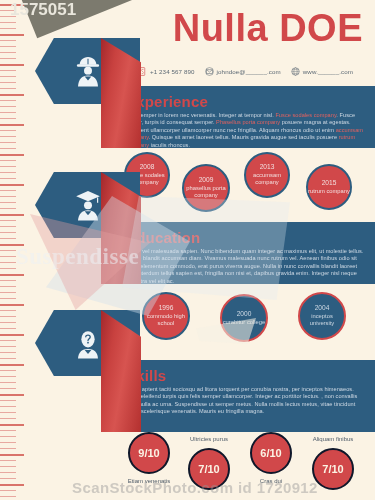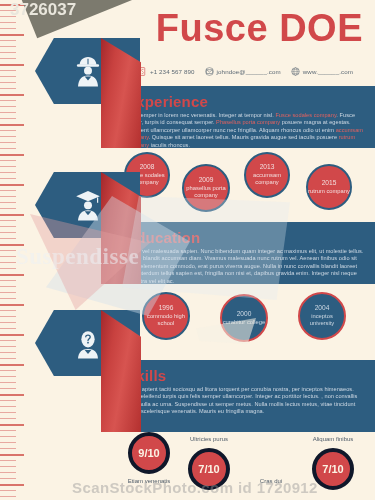--- a/index.html
+++ b/index.html
@@ -114,21 +114,21 @@
     display:flex; flex-direction:column; align-items:center; justify-content:center;
     text-align:center; line-height:7.5px;
   }
   .circ .yr   { font-size:6.6px; margin-bottom:1px; }
   .circ .nm   { font-size:5.8px; }
   .circ.red   { background:#d1484a; border:2px solid #2d5d80; color:#f2dede; }
   .circ.blue  { background:#2d5d80; border:2px solid #d1484a; color:#cfdae4; }
 
   .skill-circ {
     position:absolute; border-radius:50%;
-    background:#d1484a; border:4px solid #0f172a;
+    background:#d1484a; border:2px solid #0f172a;
     display:flex; align-items:center; justify-content:center;
     color:#fbf3e4; font-size:11px; font-weight:bold;
   }
   .skill-lbl {
     position:absolute; font-size:6px; color:#4e5b68; text-align:center;
     white-space:nowrap;
   }
 
   
   .ov { position:absolute; z-index:8; pointer-events:none; }
@@ -247,23 +247,23 @@
     <div class="tick" style="top: 460px; width: 16px; height: 1.2px;"></div>
     <div class="tick" style="top: 466px; width: 16px; height: 1.2px;"></div>
     <div class="tick" style="top: 472px; width: 16px; height: 1.2px;"></div>
     <div class="tick" style="top: 478px; width: 16px; height: 1.2px;"></div>
     <div class="tick long" style="top: 484px; width: 24px; height: 1.6px;"></div>
     <div class="tick" style="top: 490px; width: 16px; height: 1.2px;"></div>
     <div class="tick" style="top: 496px; width: 16px; height: 1.2px;"></div>
   </div>
 
 <div id="corner-wedge"></div>
-<div id="corner-code">3726037</div>
-
-<div id="name">Fusce DOE</div>
+<div id="corner-code">1575051</div>
+
+<div id="name">Nulla DOE</div>
 
 <div id="contact">
   <div class="contact-item">
     <svg class="c-ico" viewBox="0 0 24 24">
       <rect x="6" y="1.5" width="12" height="21" rx="2" fill="none" stroke="#d1484a" stroke-width="1.6"></rect>
       <path d="M9.5 6.5 L14.5 6.5 M10 17.5 L14 17.5" stroke="#d1484a" stroke-width="1.4"></path>
       <path d="M8.5 8.5 L15.5 15.5" stroke="#d1484a" stroke-width="1.2"></path>
     </svg>
     <span class="contact-text">+1 234 567 890</span>
   </div>
@@ -381,20 +381,21 @@
   </div>
 </div>
 
 <div class="circles" id="circles-skl">
   <div class="skill-circ" style="left:18px; top:0px; width:42px; height:42px;">9/10</div>
   <div class="skill-lbl" style="left:4px; top:46px; width:70px;">Etiam venenatis</div>
 
   <div class="skill-circ" style="left:78px; top:16px; width:42px; height:42px;">7/10</div>
   <div class="skill-lbl" style="left:64px; top:4px; width:70px;">Ultricies purus</div>
 
+  <div class="skill-circ" style="left:140px; top:0px; width:42px; height:42px;">6/10</div>
   <div class="skill-lbl" style="left:126px; top:46px; width:70px;">Cras dui</div>
 
   <div class="skill-circ" style="left:202px; top:16px; width:42px; height:42px;">7/10</div>
   <div class="skill-lbl" style="left:188px; top:4px; width:70px;">Aliquam finibus</div>
 </div>
 
 <div class="ov" id="ov-fan"></div>
 <div class="ov" id="ov-tri"></div>
 <div class="ov" id="ov-page"></div>
 <div class="ov" id="ov-sm1"></div>

